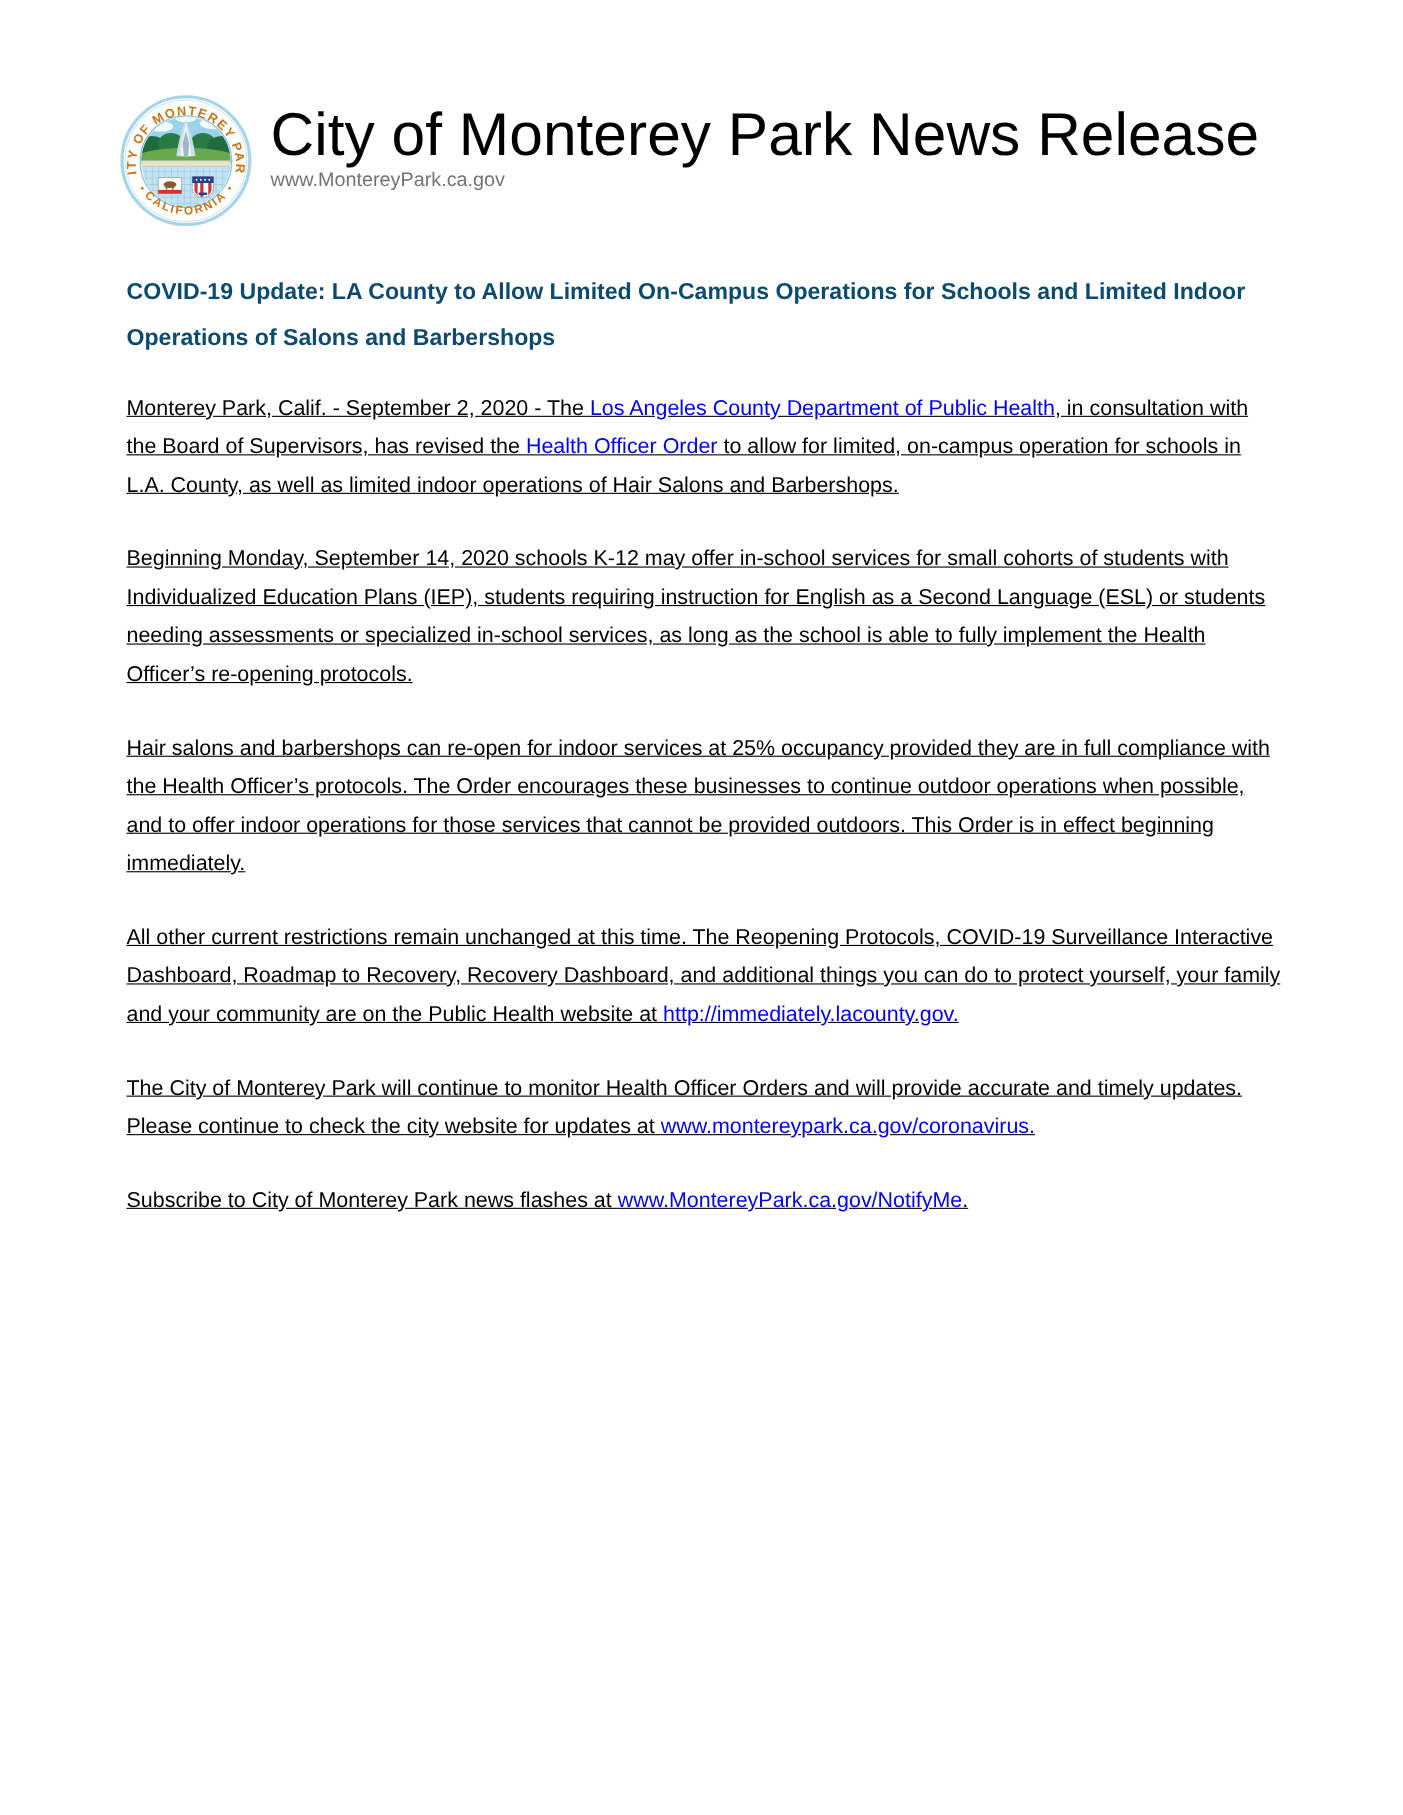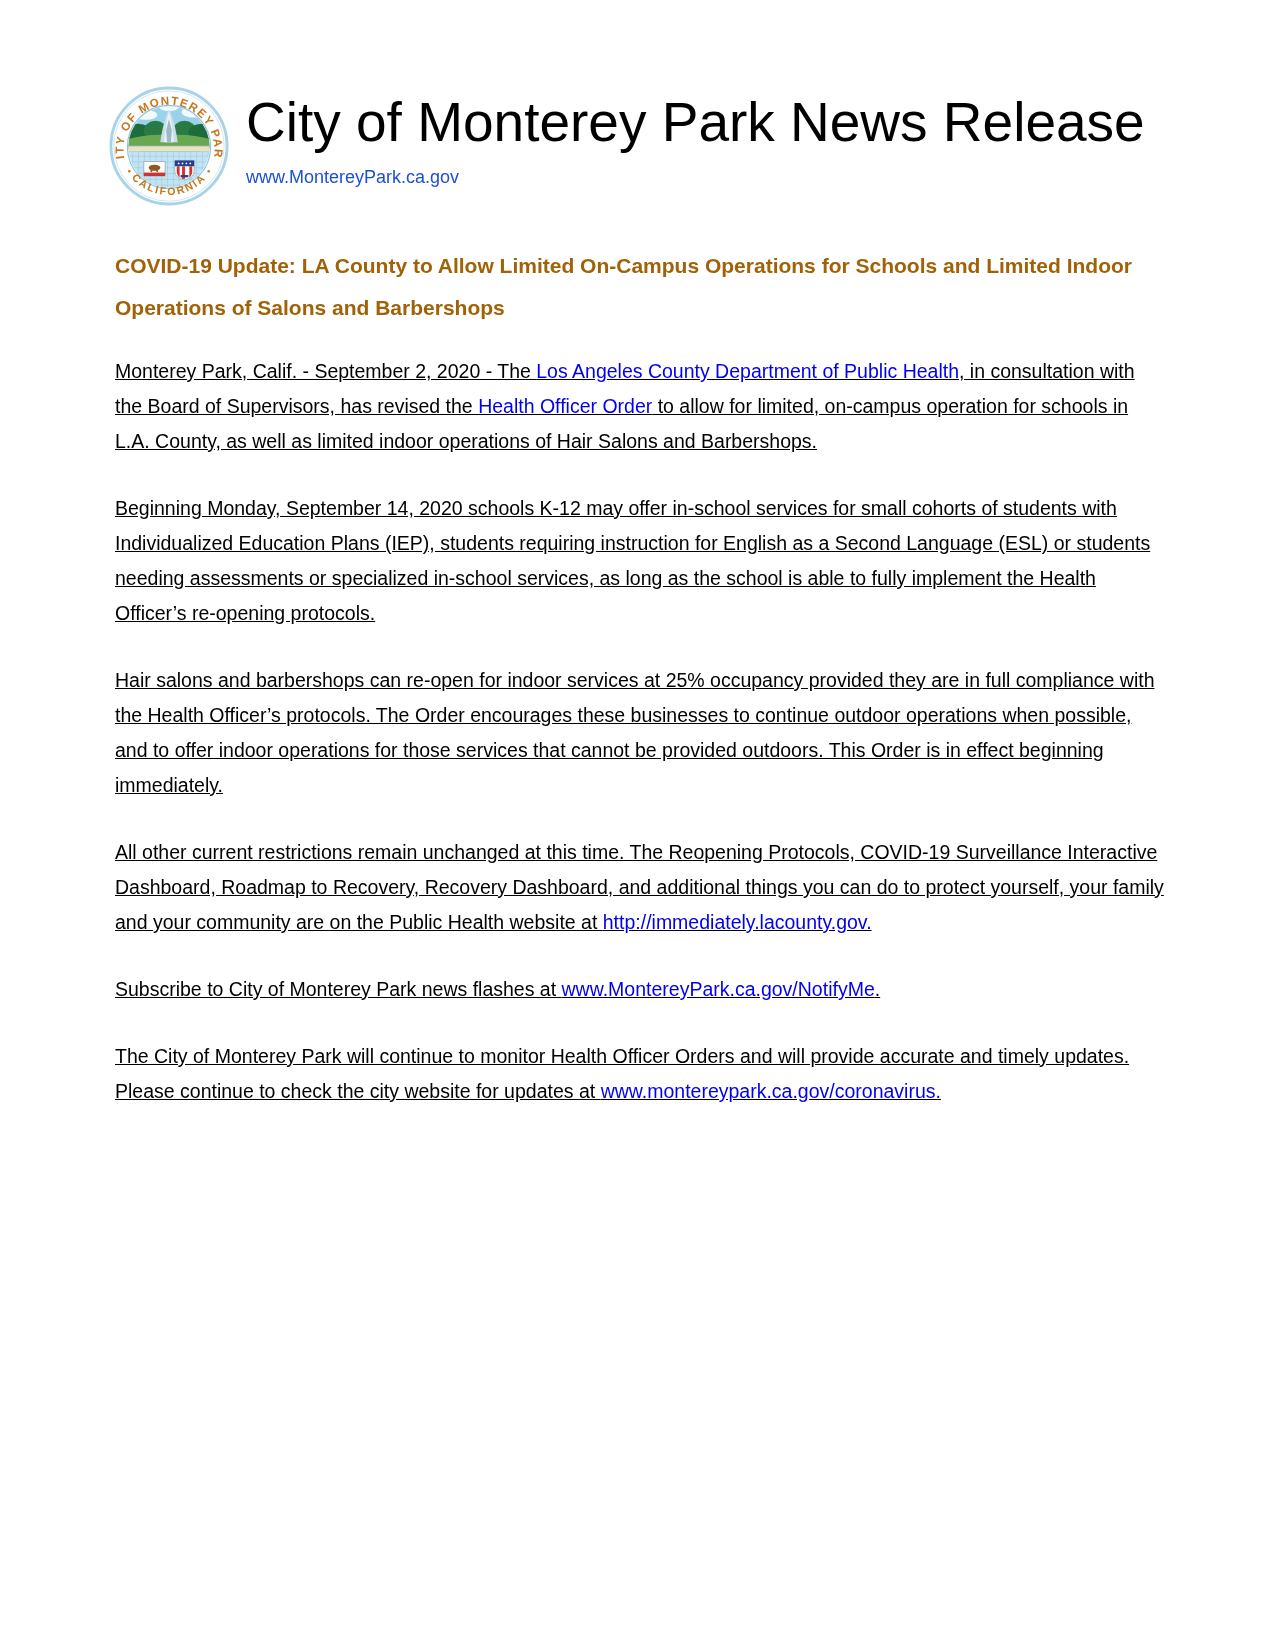--- a/index.html
+++ b/index.html
@@ -28,38 +28,38 @@
   .page-title {
     font-size: 55px;
     font-weight: 400;
     line-height: 48px;
     color: #000000;
     letter-spacing: 0px;
     white-space: nowrap;
   }
   .header-url {
     display: inline-block;
-    margin-top: 21px;
+    margin-top: 7px;
     font-size: 18px;
-    color: #1d4ed8;
+    color: #737373;
     text-decoration: none;
   }
 
   
   .content {
     position: absolute;
     left: 115px;
     top: 245px;
     width: 1050px;
   }
   .headline {
     font-size: 21px;
     font-weight: 700;
     line-height: 42px;
-    color: #a16207;
+    color: #0c4a6e;
     margin-bottom: 25px;
   }
   .para {
     font-size: 19.5px;
     font-weight: 400;
     line-height: 35px;
     color: #000000;
     margin-bottom: 32px;
     text-decoration: underline;
   }
@@ -155,18 +155,18 @@
     </div>
   </div>
 
   <div class="content">
     <div class="headline">COVID-19 Update: LA County to Allow Limited On-Campus Operations for Schools and Limited Indoor Operations of Salons and Barbershops</div>
     <div id="article-body">
         <p class="para"><span>Monterey Park, Calif. - September 2, 2020 - The </span><a class="link" href="#">Los Angeles County Department of Public Health</a><span>, in consultation with the Board of Supervisors, has revised the </span><a class="link" href="#">Health Officer Order</a><span> to allow for limited, on-campus operation for schools in L.A. County, as well as limited indoor operations of Hair Salons and Barbershops.</span></p>
         <p class="para"><span>Beginning Monday, September 14, 2020 schools K-12 may offer in-school services for small cohorts of students with Individualized Education Plans (IEP), students requiring instruction for English as a Second Language (ESL) or students needing assessments or specialized in-school services, as long as the school is able to fully implement the Health Officer’s re-opening protocols.</span></p>
         <p class="para"><span>Hair salons and barbershops can re-open for indoor services at 25% occupancy provided they are in full compliance with the Health Officer’s protocols. The Order encourages these businesses to continue outdoor operations when possible, and to offer indoor operations for those services that cannot be provided outdoors. This Order is in effect beginning immediately.</span></p>
         <p class="para"><span>All other current restrictions remain unchanged at this time. The Reopening Protocols, COVID-19 Surveillance Interactive Dashboard, Roadmap to Recovery, Recovery Dashboard, and additional things you can do to protect yourself, your family and your community are on the Public Health website at </span><a class="link" href="#">http://immediately.lacounty.gov.</a></p>
+        <p class="para"><span>The City of Monterey Park will continue to monitor Health Officer Orders and will provide accurate and timely updates. Please continue to check the city website for updates at </span><a class="link" href="#">www.montereypark.ca.gov/coronavirus.</a></p>
         <p class="para"><span>Subscribe to City of Monterey Park news flashes at </span><a class="link" href="#">www.MontereyPark.ca.gov/NotifyMe</a><span>.</span></p>
-        <p class="para"><span>The City of Monterey Park will continue to monitor Health Officer Orders and will provide accurate and timely updates. Please continue to check the city website for updates at </span><a class="link" href="#">www.montereypark.ca.gov/coronavirus.</a></p>
       </div>
   </div>
 
 </div>
 
 </body></html>

